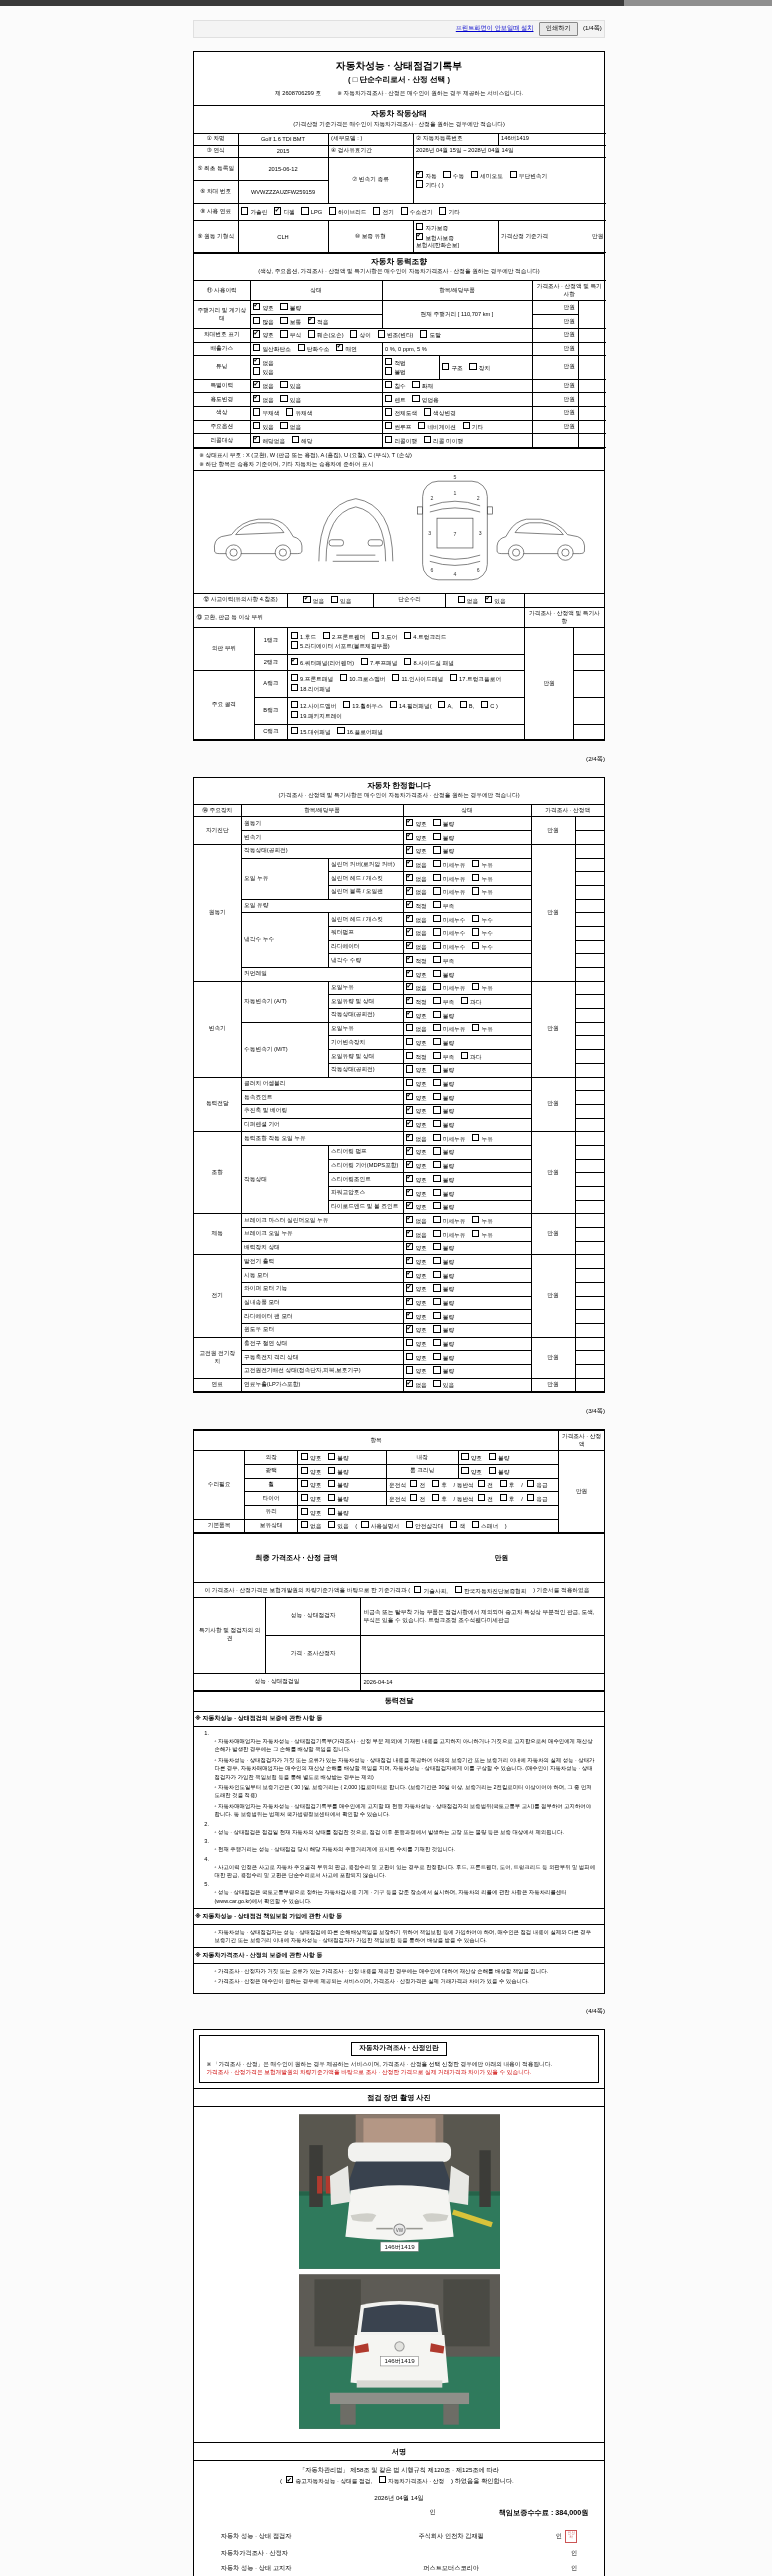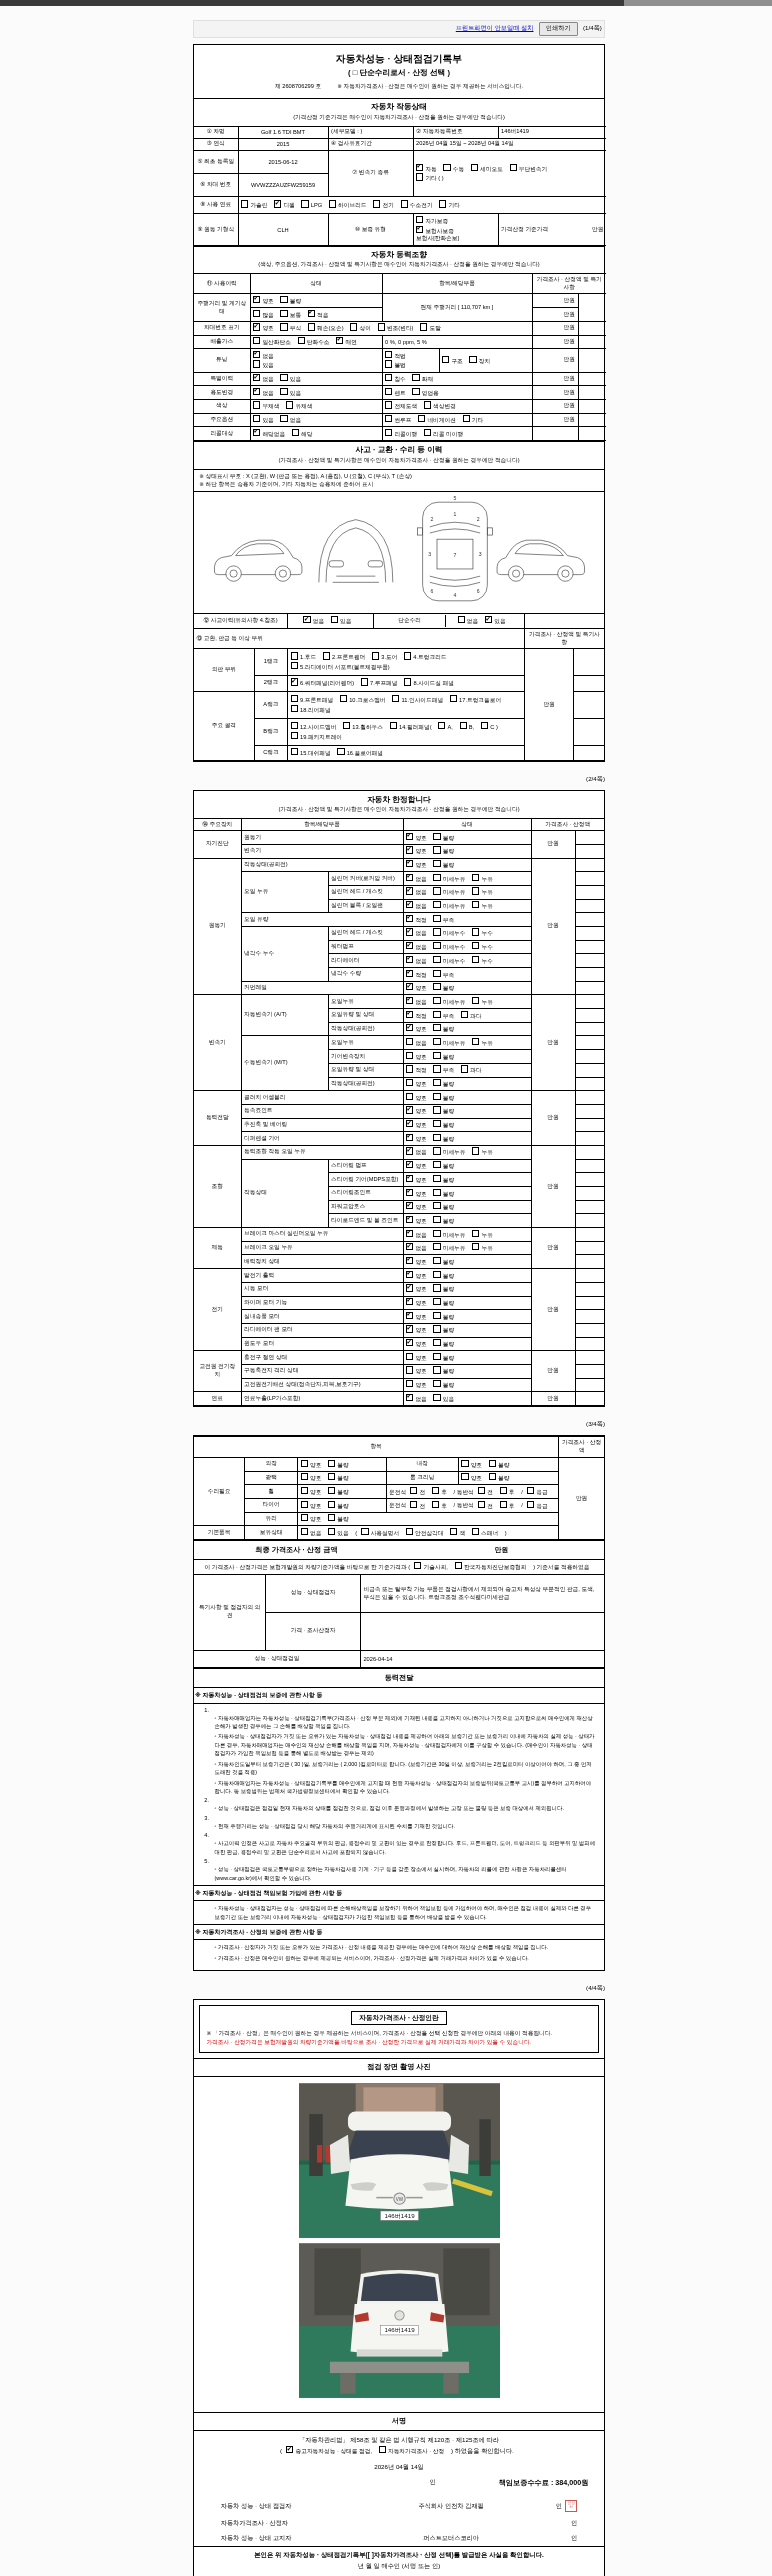--- a/index.html
+++ b/index.html
@@ -5,21 +5,21 @@
   html,body{margin:0;padding:0}
   body{width:773px;height:2576px;background:#fbfbfb;font-family:"Liberation Sans","DejaVu Sans",sans-serif;color:#000;position:relative;overflow:hidden}
   .topbar{height:5.7px;width:773px;background:#3a3a3a}
   .topbar .rseg{position:absolute;left:624px;top:0;width:148px;height:5.7px;background:#8f8f8f}
   .col{width:412px;margin-left:193px;position:relative}
   .hdrstrip{display:flex;align-items:center;justify-content:flex-end;gap:5.2px;background:#f4f4f4;border:0.5px solid #e0e0e0;height:15.5px;margin-top:14.4px;padding:0 2.1px;font-size:6.2px}
   .hdrstrip a{color:#0000cc;text-decoration:underline;font-size:6.2px}
   .btn{background:#e8e8e8;border:0.5px solid #888;border-radius:1px;padding:1.5px 6.2px;font-size:6.2px}
   .pgind{font-size:6.2px}
   .pgind-line{text-align:right;font-size:6.2px;margin:13.4px 0 2.1px 0}
-  .sheet{border:1px solid #000;background:#fff;margin-top:6px}
+  .sheet{border:1px solid #000;background:#fff;margin-top:13px}
   .doc-title{text-align:center;font-size:9.8px;font-weight:bold;padding-top:8.2px}
   .doc-sub{text-align:center;font-size:7.7px;font-weight:bold;padding:2.1px 0}
   .doc-no{text-align:center;font-size:5.7px;padding:3.1px 0 7.2px 0}
   .doc-no span{margin:0 7.2px}
   .sec{border-top:1px solid #000;text-align:center;padding:3.1px 0 1px 0}
   .sec .st{font-size:7.7px;font-weight:bold}
   .sec .ss{font-size:5.7px;padding:1.5px 0 3.1px 0}
   table.t{width:100%;border-collapse:collapse;table-layout:fixed}
   table.t td{border:0.5px solid #000;font-size:5.7px;padding:1.5px 2.6px;vertical-align:middle;word-break:break-all}
   table.t tr td:first-child{border-left:none}
@@ -219,24 +219,20 @@
       <tr>
         <td class="c">리콜대상</td>
         <td><span class="opt"><span class="cb ck"></span><span class="ol">해당없음</span></span><span class="opt"><span class="cb"></span><span class="ol">해당</span></span></td>
         <td colspan="2"><span class="opt"><span class="cb"></span><span class="ol">리콜이행</span></span><span class="opt"><span class="cb"></span><span class="ol">리콜 미이행</span></span></td>
         <td></td>
         <td></td>
       </tr>
     </tbody>
       </table>
 
-    <div class="sec">
-      <div class="st">사고 · 교환 · 수리 등 이력</div>
-      <div class="ss">(가격조사 · 산정액 및 특기사항은 매수인이 자동차가격조사 · 산정을 원하는 경우에만 적습니다)</div>
-    </div>
     <div class="notecell" style="border-top:1px solid #000">
       <div>※ 상태표시 부호 : X (교환), W (판금 또는 용접), A (흠집), U (요철), C (부식), T (손상)</div>
       <div>※ 하단 항목은 승용차 기준이며, 기타 자동차는 승용차에 준하여 표시</div>
     </div>
     <div class="diagcell">
       <svg width="397" height="113" viewBox="0 0 770 220">
         <g fill="none" stroke="#444" stroke-width="1.3">
 
           <path d="M25,150 Q22,128 38,122 L58,118 Q76,92 110,88 L138,88 Q160,92 172,112 L178,122 Q194,126 195,140 L195,150 Q195,155 186,155 L34,155 Q25,155 25,150 Z"></path>
           <path d="M66,118 Q80,98 108,95 L132,95 Q150,98 160,114 Z"></path>
@@ -640,21 +636,21 @@
         <td class="c">유리</td>
         <td colspan="3"><span class="opt"><span class="cb"></span><span class="ol">양호</span></span><span class="opt"><span class="cb"></span><span class="ol">불량</span></span></td>
       </tr>
       <tr>
         <td class="c">기본품목</td>
         <td class="c">보유상태</td>
         <td colspan="3"><span class="opt"><span class="cb"></span><span class="ol">없음</span></span><span class="opt"><span class="cb"></span><span class="ol">있음</span></span><span class="plain">(</span><span class="opt"><span class="cb"></span><span class="ol">사용설명서</span></span><span class="opt"><span class="cb"></span><span class="ol">안전삼각대</span></span><span class="opt"><span class="cb"></span><span class="ol">잭</span></span><span class="opt"><span class="cb"></span><span class="ol">스패너</span></span><span class="plain">)</span></td>
       </tr>
     </tbody>
       </table>
-    <div style="border-top:1px solid #000;display:flex;align-items:center;padding:4px 0">
+    <div style="border-top:1px solid #000;display:flex;align-items:center;padding:19px 0">
       <div class="b" style="flex:1;text-align:center;font-size:7.2px">최종 가격조사 · 산정 금액</div>
       <div class="b" style="flex:1;text-align:center;font-size:6.7px">만원</div>
     </div>
     <div class="notecell" style="text-align:center"><span class="plain">이 가격조사 · 산정가격은 보험개발원의 차량기준가액을 바탕으로 한 기준가격과 (</span><span class="opt"><span class="cb"></span><span class="ol">기술사회,</span></span><span class="opt"><span class="cb"></span><span class="ol">한국자동차진단보증협회</span></span><span class="plain">) 기준서를 적용하였음</span></div>
     <table class="t" style="border-top:1px solid #000">
       <colgroup>
           <col style="width:67px">
           <col style="width:88px">
           <col style="width:227px">
         </colgroup>

